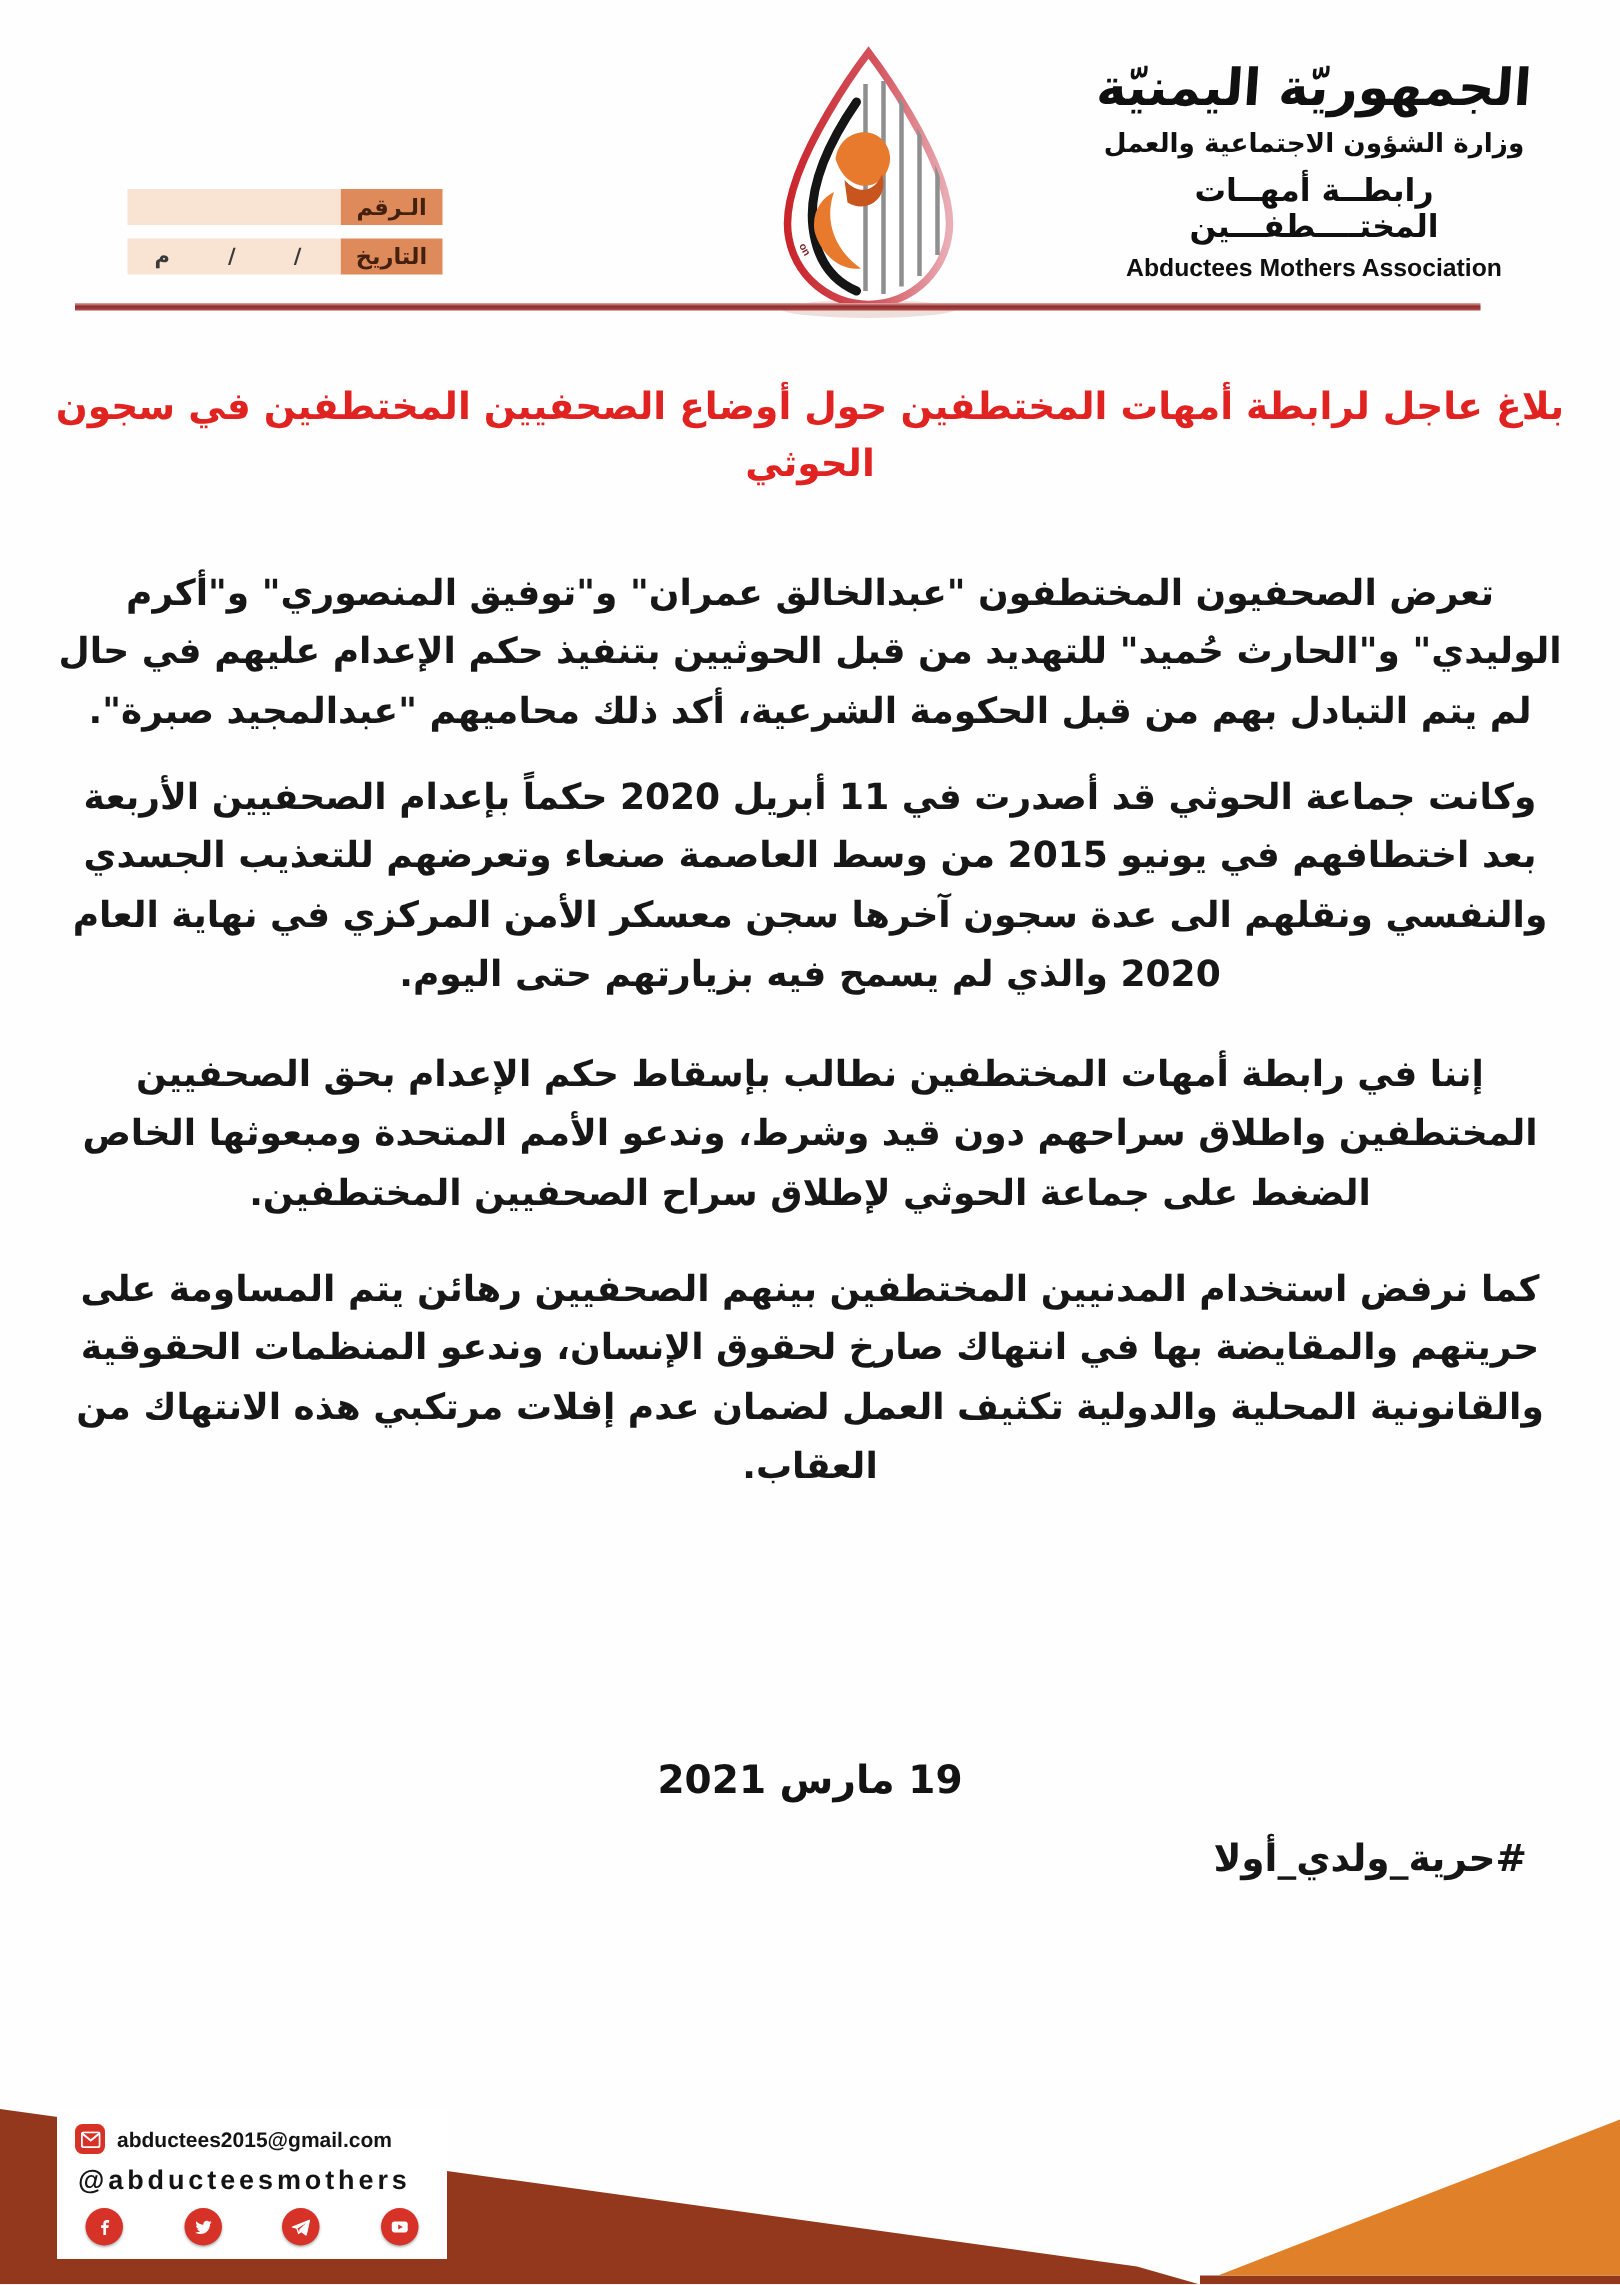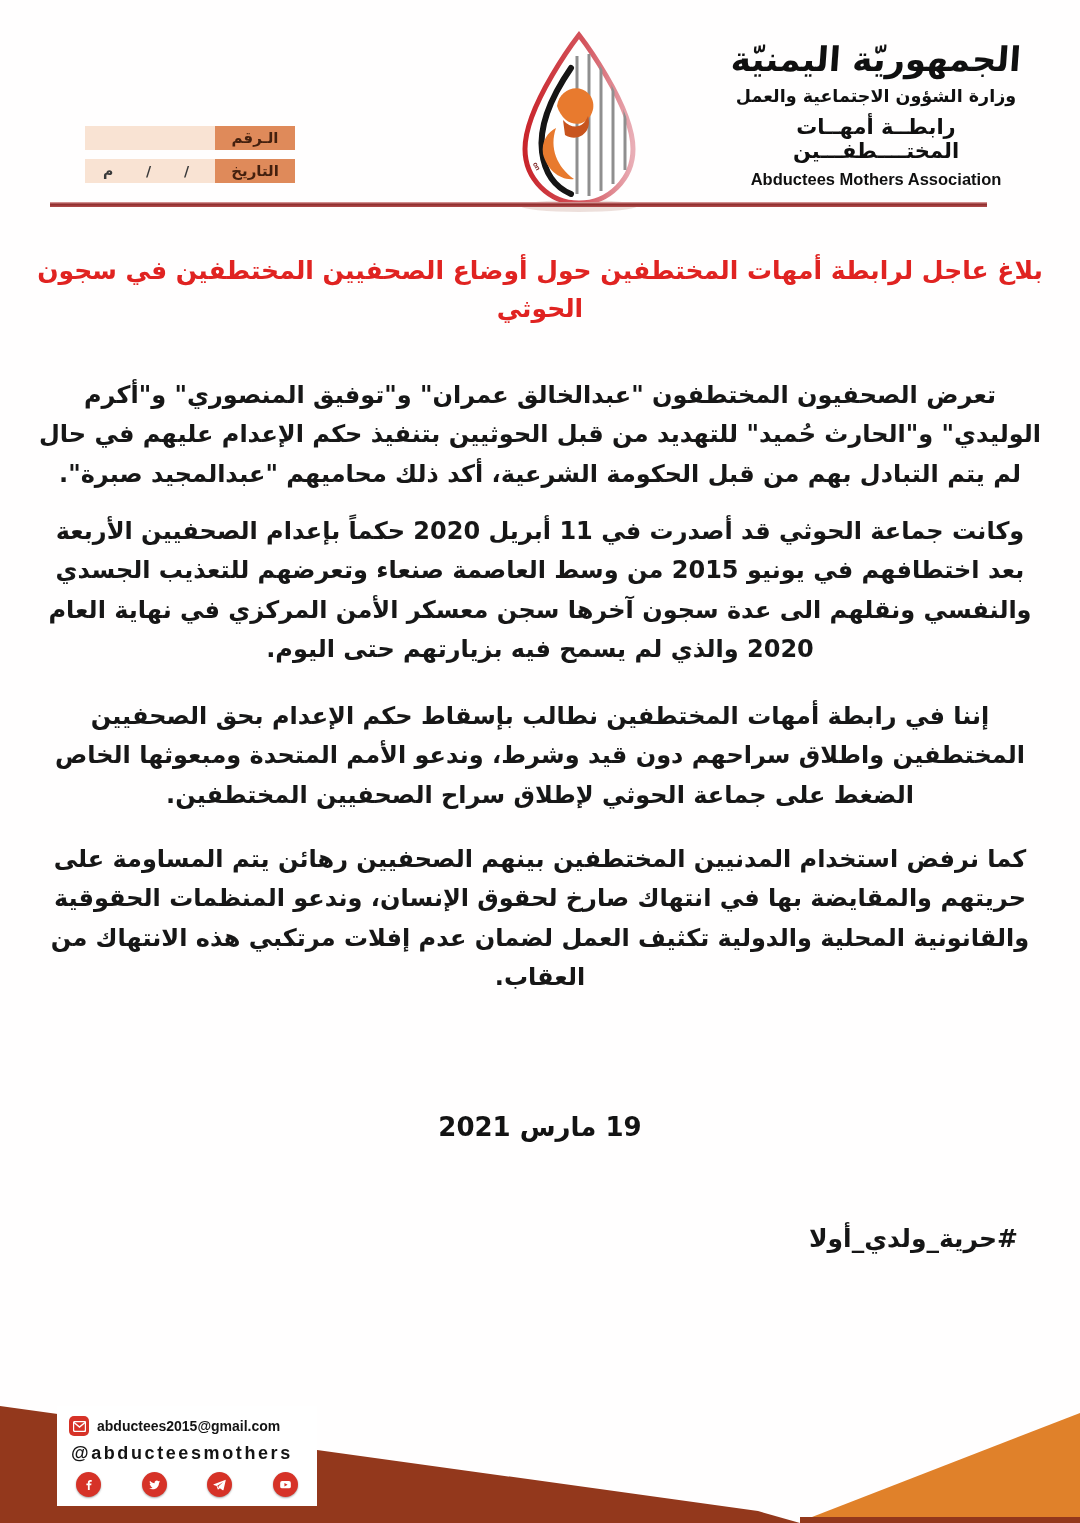--- a/index.html
+++ b/index.html
@@ -4,21 +4,21 @@
 <style>
   html,body{margin:0;padding:0;background:#ffffff;}
   .page{
     position:relative;width:1080px;height:1523px;background:#fffefe;
     overflow:hidden;font-family:"DejaVu Sans",sans-serif;direction:rtl;
   }
   
   .form-fields{position:absolute;top:126px;left:85px;width:210px;display:flex;flex-direction:column;gap:9px;}
   .form-row{display:flex;height:24px;}
   .form-label{
-    width:80px;background:#df8a5a;color:#44200e;font-weight:bold;font-size:15px;
+    width:68px;background:#df8a5a;color:#44200e;font-weight:bold;font-size:15px;
     display:flex;align-items:center;justify-content:center;
   }
   .form-field{flex:1;background:#f9e3d3;}
   .form-field.date{
     display:flex;align-items:center;justify-content:space-between;
     padding:0 26px 0 18px;font-size:14px;font-weight:bold;color:#3a3a3a;
   }
   
   .logo-wrap{position:absolute;top:28px;left:500px;width:158px;height:188px;}
   
@@ -39,26 +39,26 @@
   }
   .para{
     position:absolute;left:36px;right:36px;margin:0;text-align:center;
     color:#171717;font-size:24px;font-weight:bold;line-height:1.64;
   }
   .p1{top:376px;}
   .p2{top:512px;}
   .p3{top:697px;}
   .p4{top:840px;text-align:center;}
   .issued{position:absolute;top:1046px;left:36px;right:36px;text-align:center;font-size:25px;font-weight:bold;color:#131313;}
-  .date-line{position:absolute;top:1112px;left:36px;right:36px;text-align:center;font-size:26px;font-weight:bold;color:#131313;}
+  .date-line{position:absolute;top:1172px;left:36px;right:36px;text-align:center;font-size:26px;font-weight:bold;color:#131313;}
   .hashtag{position:absolute;top:1224px;right:62px;font-size:25px;font-weight:bold;color:#161616;}
   
   .footer-shapes{position:absolute;left:0;bottom:0;width:1080px;height:133px;}
   .contact-box{
-    position:absolute;left:57px;top:1406px;width:236px;background:#ffffff;
+    position:absolute;left:38px;top:1406px;width:236px;background:#ffffff;
     padding:10px 12px 9px 12px;direction:ltr;display:flex;flex-direction:column;gap:7px;
     font-family:"Liberation Sans",sans-serif;
   }
   .email-row{display:flex;align-items:center;gap:8px;}
   .badge-icon{width:20px;height:20px;border-radius:5px;background:#d63227;display:flex;align-items:center;justify-content:center;flex:0 0 auto;}
   .email-text{font-size:14px;font-weight:bold;color:#141414;}
   .handle{font-size:18px;font-weight:bold;color:#141414;letter-spacing:2.6px;padding-left:2px;}
   .icons-row{display:flex;justify-content:space-between;padding:1px 7px 0 7px;}
   .circle-icon{width:25px;height:25px;border-radius:50%;background:#d63227;display:flex;align-items:center;justify-content:center;box-shadow:0 1px 2px rgba(0,0,0,.35);}
   .circle-icon svg{display:block;}

